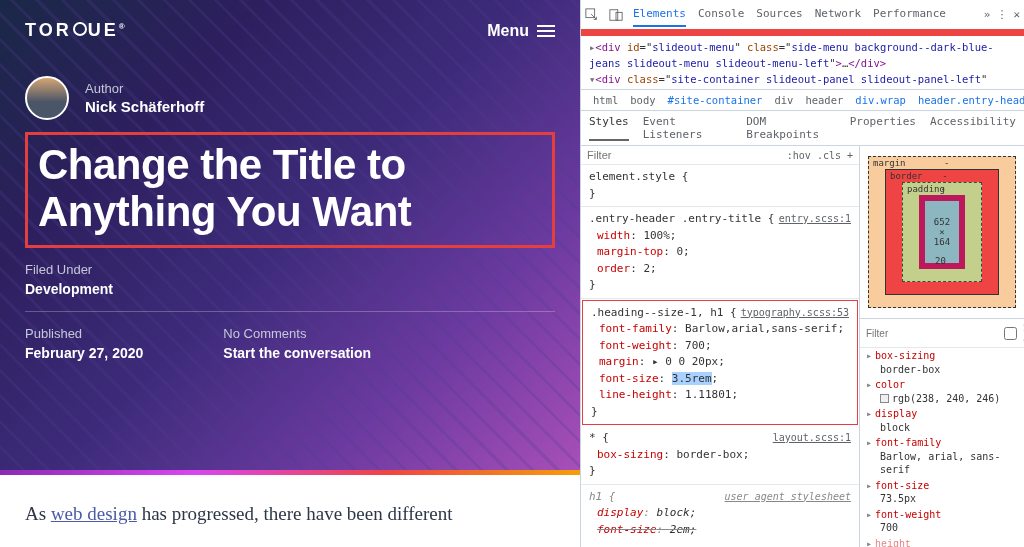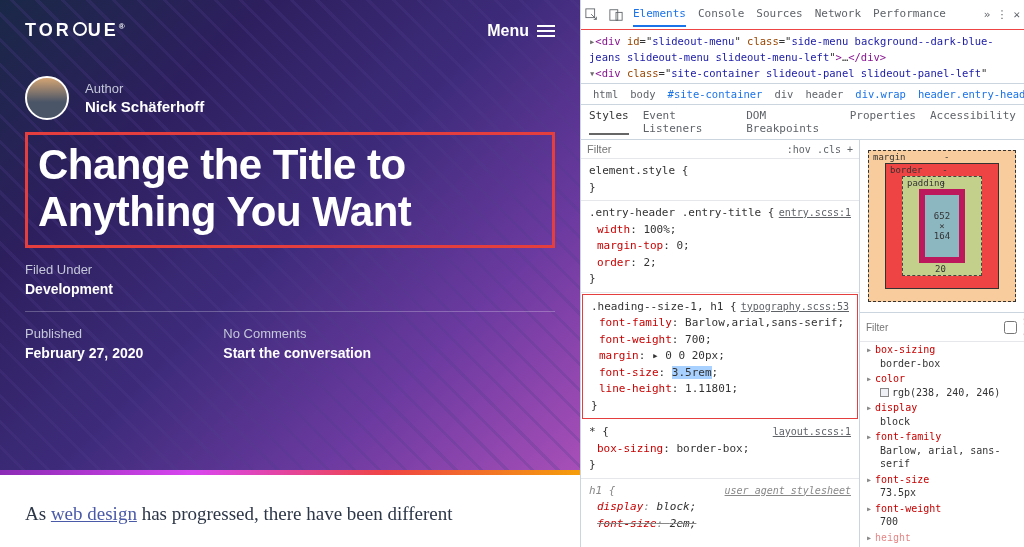--- a/index.html
+++ b/index.html
@@ -23,21 +23,21 @@
 .meta-row{display:flex;gap:80px;color:#fff}
 .meta-label{color:#c5c8d9;font-size:13px;margin-bottom:4px}
 .meta-value{color:#fff;font-weight:700;font-size:14px}
 .meta-divider{border-top:1px solid rgba(255,255,255,0.25);margin:14px 0}
 .content{padding:28px 25px;background:#fff}
 .content p{font-family:Georgia,serif;font-size:19px;color:#2d3748}
 .content a{color:#4a5aa8;text-decoration:underline}
 .gradient-bar{height:5px;background:linear-gradient(90deg,#8b2bb5,#d946ef,#ef4444,#f59e0b)}
 
 .devtools{width:444px;height:547px;background:#fff;border-left:1px solid #cbd5e0;font-size:11px;font-family:-apple-system,Menlo,monospace;color:#333;display:flex;flex-direction:column}
-.dt-top{display:flex;align-items:center;border-bottom:1px solid #ef4444;padding:2px 4px;gap:10px}
+.dt-top{display:flex;align-items:center;border-bottom:7px solid #ef4444;padding:2px 4px;gap:10px}
 .dt-top .icon-btn{width:14px;height:14px;color:#5f6368;cursor:pointer}
 .dt-tabs{display:flex;gap:12px;font-size:11px;flex:1}
 .dt-tab{color:#5f6368;cursor:pointer;padding:5px 0}
 .dt-tab.active{color:#1a73e8;border-bottom:2px solid #1a73e8}
 .dt-right-ctrl{display:flex;gap:6px;color:#5f6368}
 .dom-tree{padding:4px 8px;line-height:1.5;border-bottom:1px solid #cbd5e0;max-height:54px;overflow:hidden;font-family:Menlo,monospace;font-size:10.5px}
 .dom-tree .t{color:#881391}
 .dom-tree .a{color:#994500}
 .dom-tree .v{color:#1a1aa6}
 .dom-tree .arrow{color:#6e6e6e;cursor:pointer}
@@ -220,21 +220,21 @@
         <div class="bm bm-margin">
             <span class="bm-label">margin</span>
             <span style="position:absolute;top:1px;right:45%">-</span>
           <div class="bm bm-border">
               <span class="bm-label">border</span>
               <span style="position:absolute;top:1px;right:45%">-</span>
             <div class="bm bm-padding">
                 <span class="bm-label">padding</span>
                 <span style="position:absolute;top:1px;right:45%">-</span>
               <div class="bm-content">652 × 164</div>
-              <span style="position:absolute;bottom:1px;right:45%">20</span>
+              <span style="position:absolute;bottom:15px;right:45%">20</span>
             </div>
           </div>
         </div>
       </div>
       <div class="computed-filter">
         <input type="text" placeholder="Filter" style="">
         <input type="checkbox" style="">
         <span>Show all</span>
       </div>
       <div class="computed" id="computed-list">

